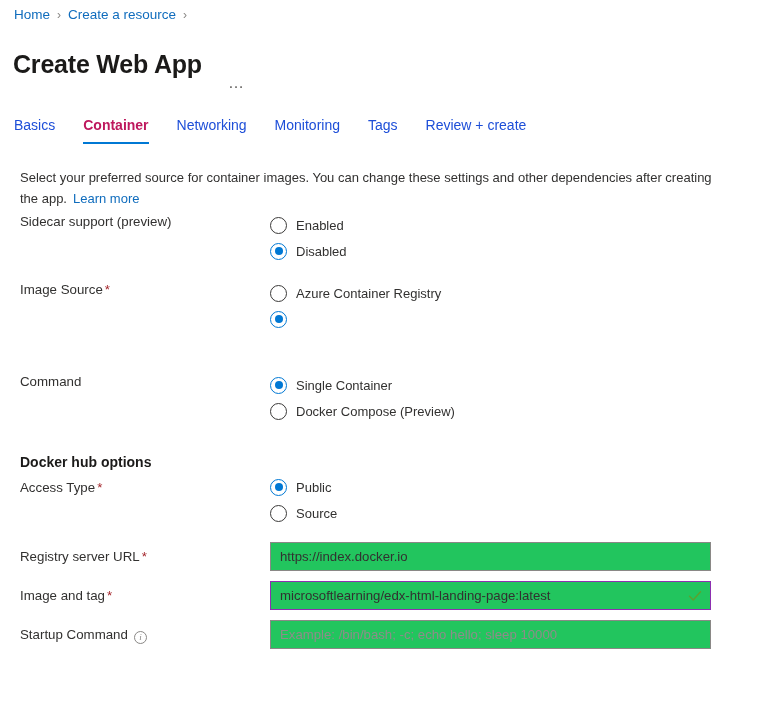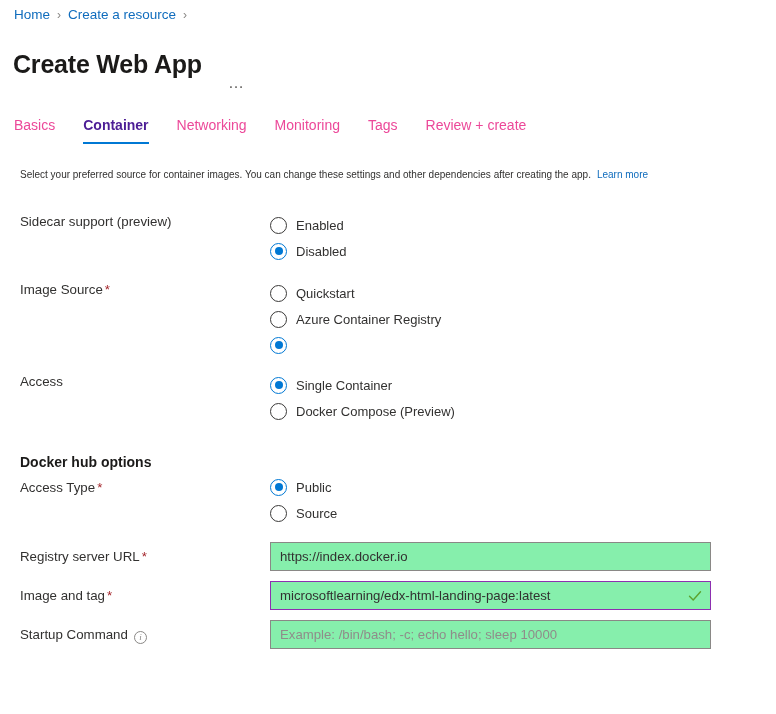--- a/index.html
+++ b/index.html
@@ -69,48 +69,48 @@
   .tabs {
     position: absolute;
     left: 14px;
     top: 112px;
     display: flex;
     align-items: flex-start;
   }
   .tab {
     position: relative;
     font-size: 14px;
-    color: #ec4899;
+    color: #1d4ed8;
     padding: 4px 0 9px 0;
     margin-right: 28px;
     cursor: pointer;
     white-space: nowrap;
     line-height: 19px;
   }
   .tab.active {
     font-weight: 700;
-    color: #4c1d95;
+    color: #be185d;
   }
   .tab.active::after {
     content: "";
     position: absolute;
     left: 0;
     right: 0;
     bottom: 0;
     height: 2.5px;
     background: #0078d4;
   }
 
   
   .description {
     position: absolute;
     left: 20px;
     top: 155px;
     width: 692px;
-    font-size: 10px;
+    font-size: 13px;
     line-height: 20.5px;
     color: #323130;
   }
   .inline-link {
     color: #0f6cbd;
     cursor: pointer;
     margin-left: 6px;
   }
 
   
@@ -209,21 +209,21 @@
     position: absolute;
     left: 250px;
     top: -5px;
     width: 441px;
     height: 29px;
   }
   .txt-input {
     width: 100%;
     height: 100%;
     border: 1px solid #8a8886;
-    background: #86efac;
+    background: #22c55e;
     font-family: "Liberation Sans", sans-serif;
     font-size: 13.2px;
     color: #323130;
     padding: 0 30px 0 9px;
     outline: none;
     border-radius: 0;
   }
   .txt-input::placeholder { color: #8f8c8a; opacity: 1; }
   .txt-input.focused {
     border: 1.6px solid #8a2be2;
@@ -287,35 +287,31 @@
       </div>
     </div>
 
     <div class="row" style="top:280px;">
       <div class="field-label">
         <span>Image Source</span><span class="req-star">*</span>
       </div>
       <div class="radio-group">
         <div class="radio-item">
           <span class="radio-mark"></span>
-          <span class="radio-label">Quickstart</span>
-        </div>
-        <div class="radio-item">
-          <span class="radio-mark"></span>
           <span class="radio-label">Azure Container Registry</span>
         </div>
         <div class="radio-item selected">
           <span class="radio-mark"></span>
         </div>
       </div>
     </div>
 
     <div class="row" style="top:372px;">
       <div class="field-label">
-        <span>Access</span>
+        <span>Command</span>
       </div>
       <div class="radio-group">
         <div class="radio-item selected">
           <span class="radio-mark"></span>
           <span class="radio-label">Single Container</span>
         </div>
         <div class="radio-item">
           <span class="radio-mark"></span>
           <span class="radio-label">Docker Compose (Preview)</span>
         </div>

